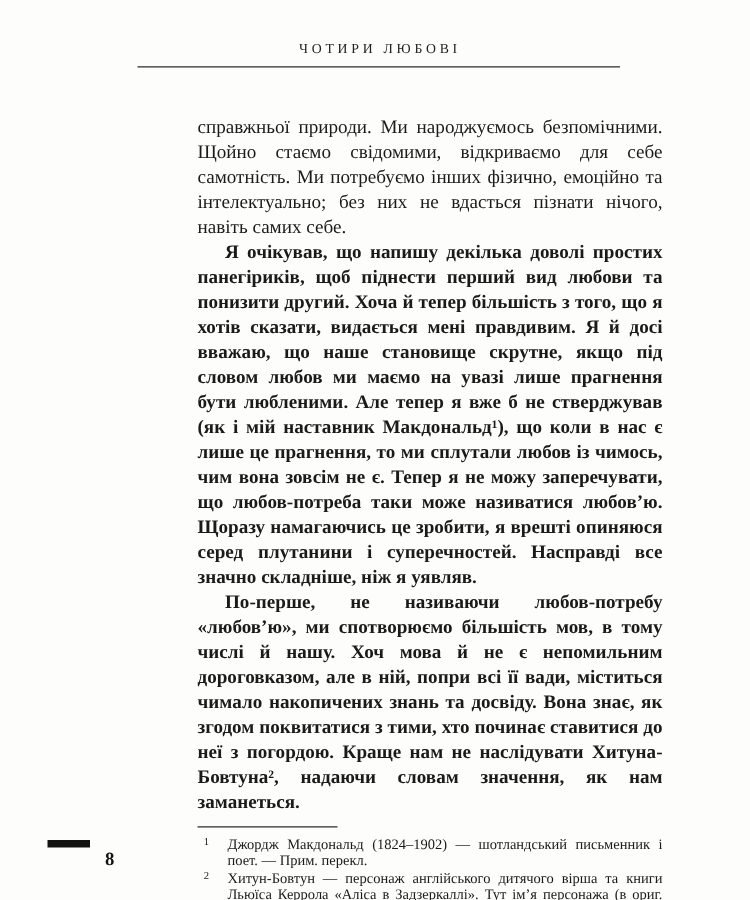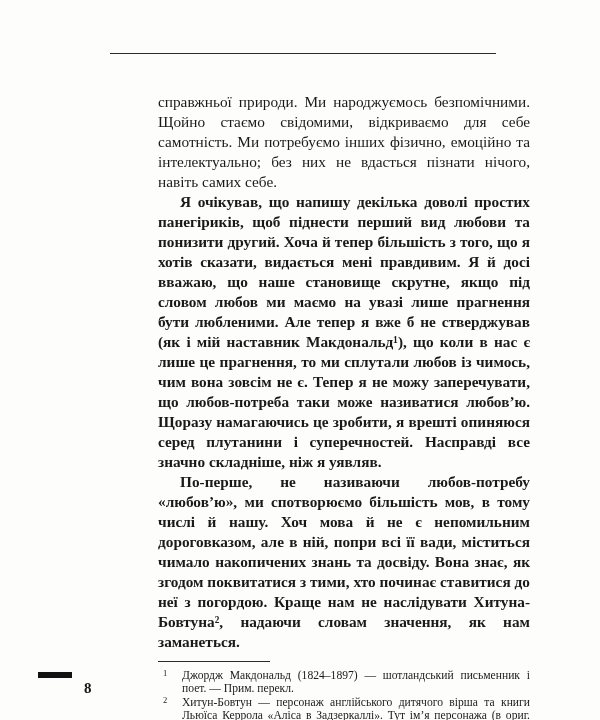--- a/index.html
+++ b/index.html
@@ -102,38 +102,39 @@
     font-size: 15px;
     font-weight: bold;
     color: #141414;
   }
 </style>
 </head>
 <body>
 
 <div class="page">
 
+  <div class="running-head">ЧОТИРИ ЛЮБОВІ</div>
 
   <div class="header-rule"></div>
 
   <div class="text-block">
 
     <p class="para">справжньої природи. Ми народжуємось безпомічними. Щойно стаємо свідомими, відкриваємо для себе самотність. Ми потребуємо інших фізично, емоційно та інтелектуально; без них не вдасться пізнати нічого, навіть самих себе.</p>
 
     <p class="para indent">Я очікував, що напишу декілька доволі простих панегіриків, щоб піднести перший вид любови та понизити другий. Хоча й тепер більшість з того, що я хотів сказати, видається мені правдивим. Я й досі вважаю, що наше становище скрутне, якщо під словом любов ми маємо на увазі лише прагнення бути любленими. Але тепер я вже б не стверджував (як і мій наставник Макдональд¹), що коли в нас є лише це прагнення, то ми сплутали любов із чимось, чим вона зовсім не є. Тепер я не можу заперечувати, що любов-потреба таки може називатися любов’ю. Щоразу намагаючись це зробити, я врешті опиняюся серед плутанини і суперечностей. Насправді все значно складніше, ніж я уявляв.</p>
 
     <p class="para indent">По-перше, не називаючи любов-потребу «любов’ю», ми спотворюємо більшість мов, в тому числі й нашу. Хоч мова й не є непомильним дороговказом, але в ній, попри всі її вади, міститься чимало накопичених знань та досвіду. Вона знає, як згодом поквитатися з тими, хто починає ставитися до неї з погордою. Краще нам не наслідувати Хитуна-Бовтуна², надаючи словам значення, як нам заманеться.</p>
 
     <section class="footnotes">
 
       <div class="footnote-rule"></div>
 
       <div class="footnote">
         <span class="fn-marker">1</span>
-        <span class="fn-text">Джордж Макдональд (1824–1897) — шотландський письменник і поет. — Прим. перекл.</span>
+        <span class="fn-text">Джордж Макдональд (1824–1902) — шотландський письменник і поет. — Прим. перекл.</span>
       </div>
 
       <div class="footnote">
         <span class="fn-marker">2</span>
         <span class="fn-text">Хитун-Бовтун — персонаж англійського дитячого вірша та книги Льюїса Керрола «Аліса в Задзеркаллі». Тут ім’я персонажа (в ориг. Humpty Dumpty) подане у перекладі Миколи Лукаша. — Прим. перекл.</span>
       </div>
 
     </section>
 
   </div>

